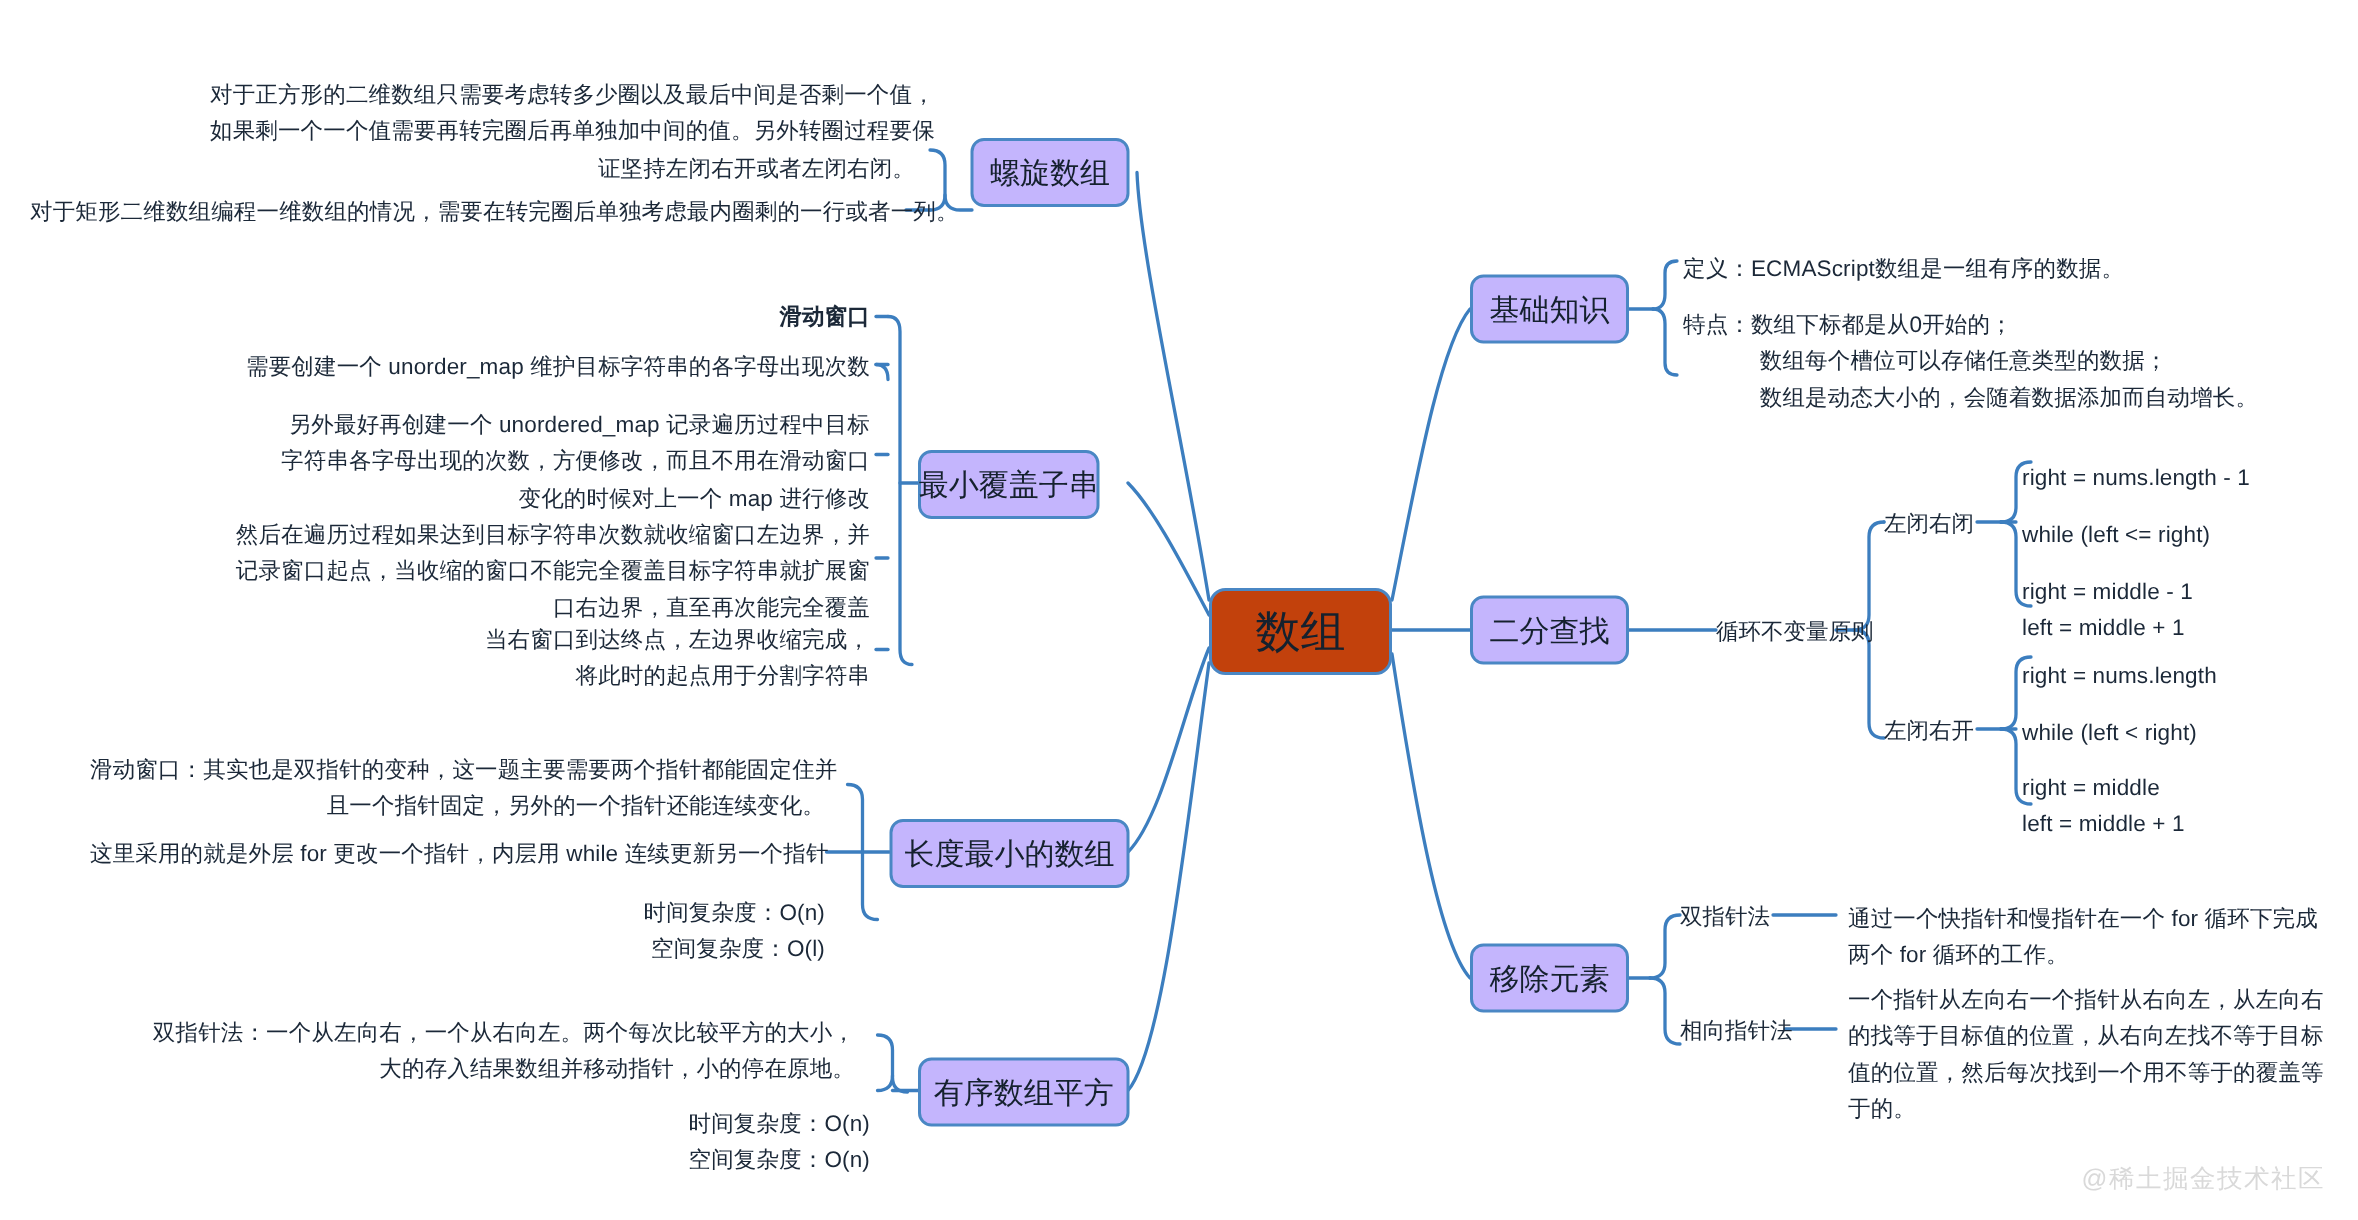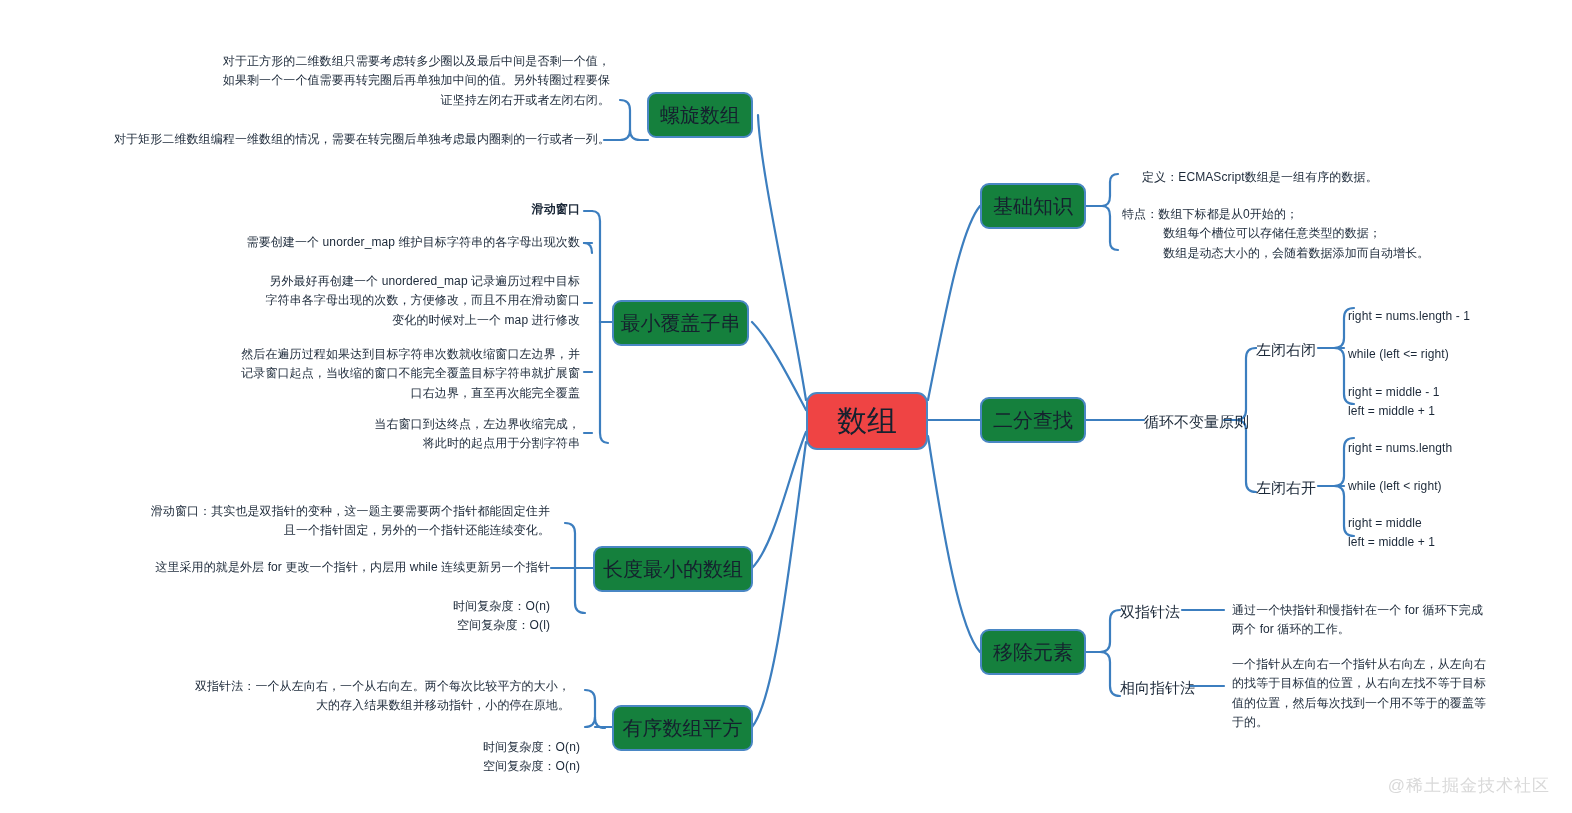--- a/index.html
+++ b/index.html
@@ -20,42 +20,42 @@
     background: #ffffff;
   }
   #wires {
     position: absolute;
     left: 0; top: 0;
     width: 1572px; height: 813px;
     pointer-events: none;
   }
   .node {
     position: absolute;
-    background: #15803d;
+    background: #c4b5fd;
     border: 2px solid #4a87c4;
     border-radius: 9px;
     display: flex;
     align-items: center;
     justify-content: center;
     box-sizing: border-box;
     color: #15212e;
     white-space: nowrap;
   }
   .node.root {
     font-size: 30px;
     border-width: 2px;
     border-radius: 11px;
-    background: #ef4444;
+    background: #c2410c;
   }
   .node.branch {
     font-size: 20px;
   }
   .txt {
     position: absolute;
-    font-size: 12px;
+    font-size: 15px;
     line-height: 1.62;
     color: #1b2838;
     white-space: pre;
     letter-spacing: 0.1px;
   }
   .txt.r { text-align: right; }
   .sub {
     position: absolute;
     font-size: 15px;
     line-height: 1.6;
@@ -138,21 +138,21 @@
   </svg>
 
   <div class="node root" style="left:806px; top:392px; width:122px; height:58px;">
     <span>数组</span>
   </div>
 
   <div class="node branch" style="left:647px; top:92px; width:106px; height:46px;">
     <span>螺旋数组</span>
   </div>
 
-  <div class="node branch" style="left:612px; top:300px; width:137px; height:46px;">
+  <div class="node branch" style="left:612px; top:300px; width:121px; height:46px;">
     <span>最小覆盖子串</span>
   </div>
 
   <div class="node branch" style="left:593px; top:546px; width:160px; height:46px;">
     <span>长度最小的数组</span>
   </div>
 
   <div class="node branch" style="left:612px; top:705px; width:141px; height:46px;">
     <span>有序数组平方</span>
   </div>
@@ -189,21 +189,21 @@
 将此时的起点用于分割字符串</div>
   <div class="txt r" style="left:60px; top:558px; width:490px;">这里采用的就是外层 for 更改一个指针，内层用 while 连续更新另一个指针</div>
   <div class="txt r" style="left:300px; top:597px; width:250px;">时间复杂度：O(n)
 空间复杂度：O(l)</div>
 
   <div class="txt r" style="left:80px; top:677px; width:490px;">双指针法：一个从左向右，一个从右向左。两个每次比较平方的大小，
 大的存入结果数组并移动指针，小的停在原地。</div>
   <div class="txt r" style="left:330px; top:738px; width:250px;">时间复杂度：O(n)
 空间复杂度：O(n)</div>
 
-  <div class="txt" style="left:1122px; top:168px; width:420px;margin-left:20px;">定义：ECMAScript数组是一组有序的数据。</div>
+  <div class="txt" style="left:1122px; top:168px; width:420px;">定义：ECMAScript数组是一组有序的数据。</div>
   <div class="txt" style="left:1122px; top:205px; width:430px;">特点：数组下标都是从0开始的；
             数组每个槽位可以存储任意类型的数据；
             数组是动态大小的，会随着数据添加而自动增长。</div>
 
   <div class="sub" style="left:1144px; top:410px;">循环不变量原则</div>
 
   <div class="sub" style="left:1256px; top:338px;">左闭右闭</div>
   <div class="txt" style="left:1348px; top:307px; width:220px;">right = nums.length - 1</div>
   <div class="txt" style="left:1348px; top:345px; width:220px;">while (left &lt;= right)</div>
   <div class="txt" style="left:1348px; top:383px; width:220px;">right = middle - 1

